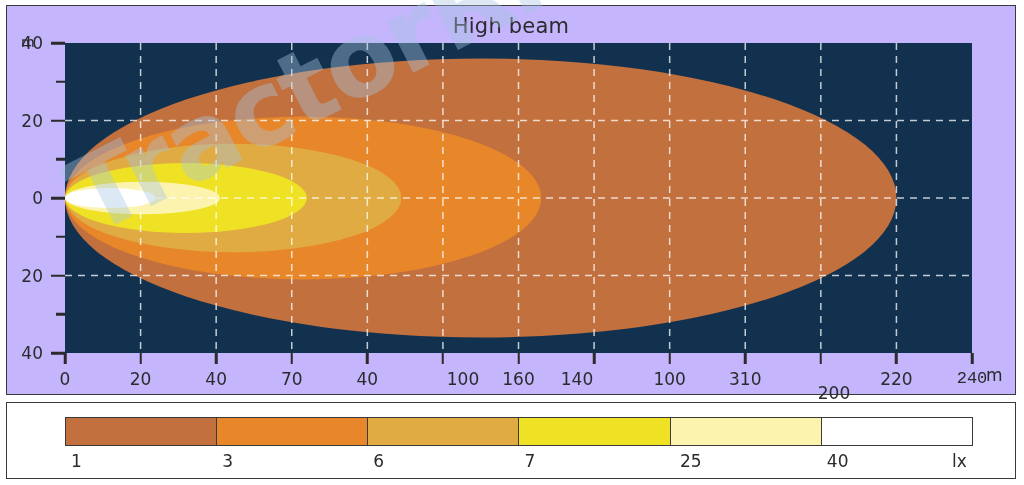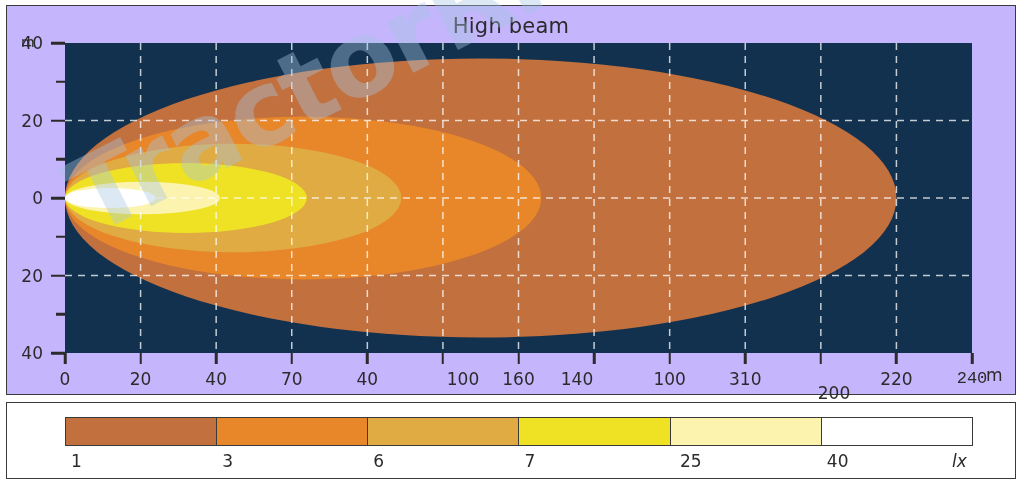--- a/index.html
+++ b/index.html
@@ -260,21 +260,21 @@
         <div class="legend-swatch" style="width: 152.667px; background: rgb(252, 244, 174);"></div>
         <div class="legend-swatch" style="width: 152.667px; background: rgb(255, 255, 255);"></div>
       </div>
     <div id="legend-labels">
         <div class="legend-label" style="left: 64px;">1</div>
         <div class="legend-label" style="left: 215.167px;">3</div>
         <div class="legend-label" style="left: 366.333px;">6</div>
         <div class="legend-label" style="left: 517.5px;">7</div>
         <div class="legend-label" style="left: 673px;">25</div>
         <div class="legend-label" style="left: 819.833px;">40</div>
-        <div class="legend-label" style="left: 945px; font-style: italic;">lx</div>
+        <div class="legend-label" style="left: 945px;">lx</div>
       </div>
   </div>
 
   <div class="watermark">
     <div class="watermark-text">TractorRicambi</div>
   </div>
 
 </div>
 
 </body></html>

